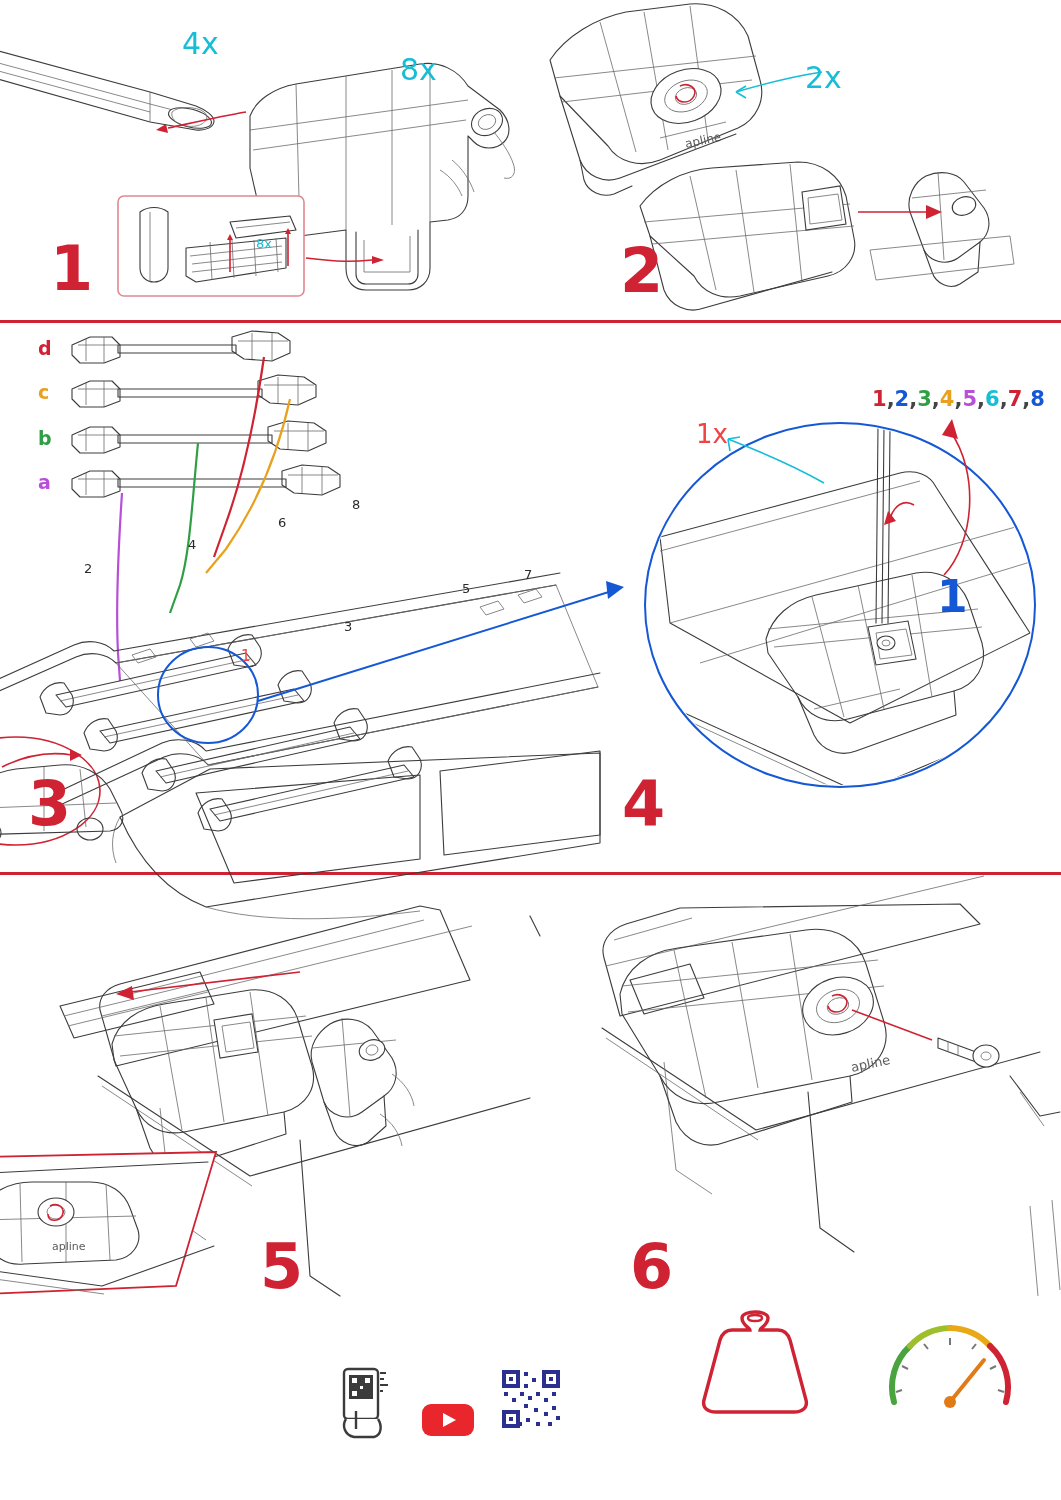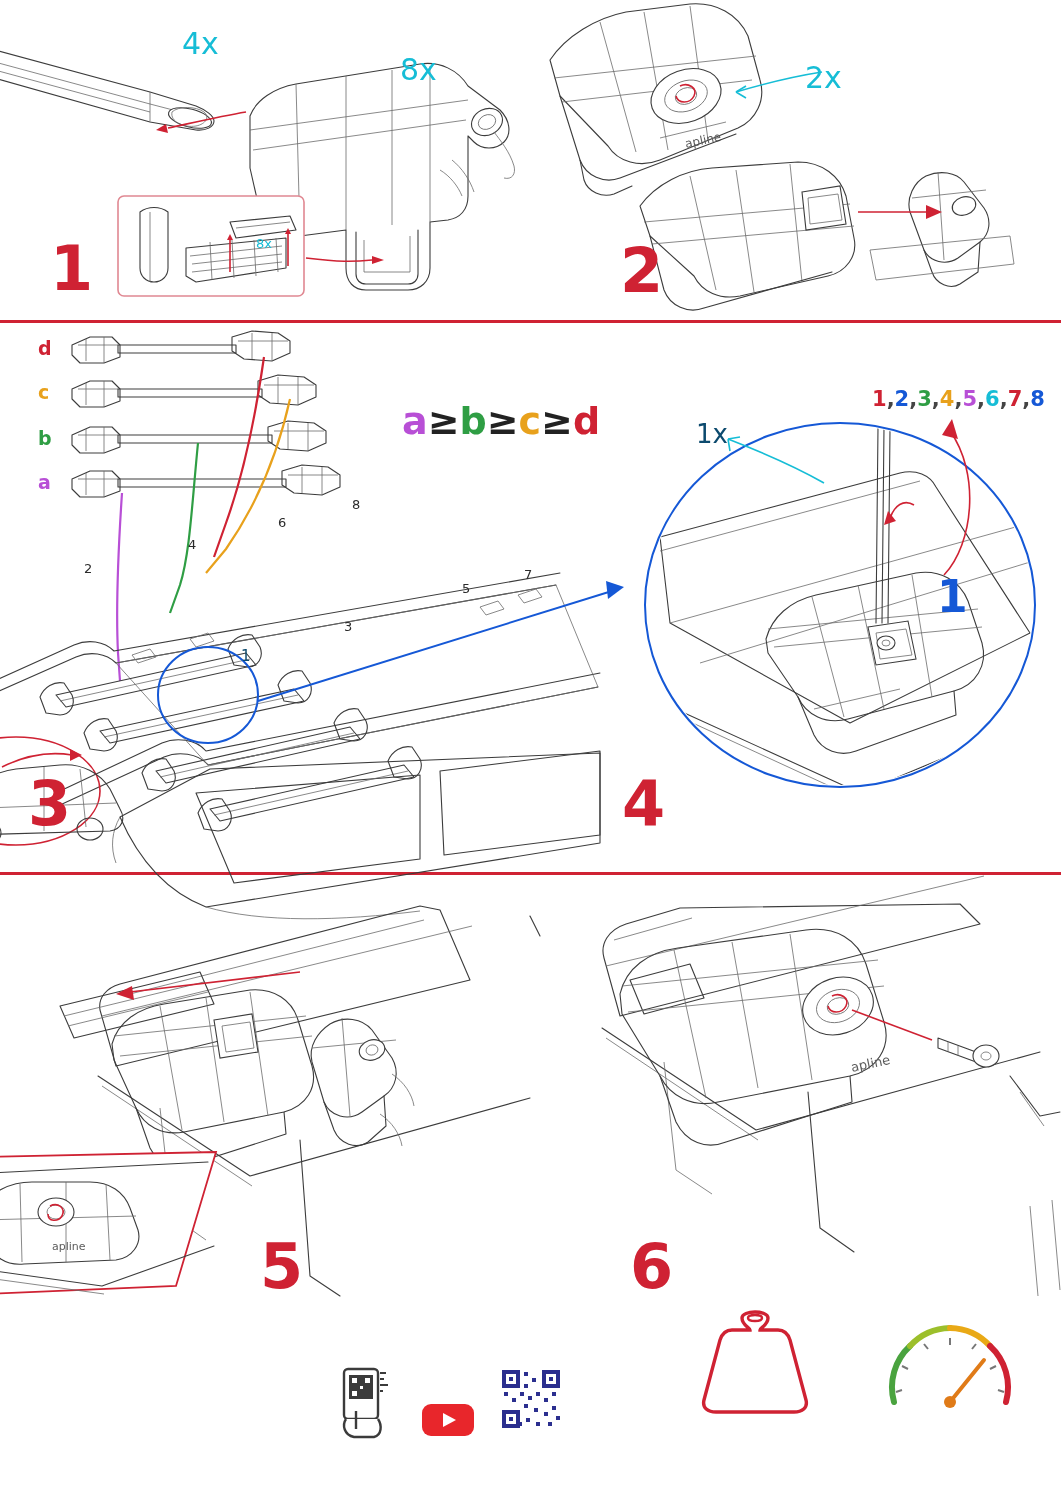--- a/index.html
+++ b/index.html
@@ -104,21 +104,21 @@
   .pos-lbl {
     position: absolute;
     font-family: "DejaVu Sans", sans-serif;
     font-size: 13px;
     color: #2b2b2b;
   }
   .circ-lbl {
     position: absolute;
     font-family: "DejaVu Sans", sans-serif;
     font-size: 15px;
-    color: #0c4a6e;
+    color: #ef4444;
   }
 
   
   .footer { position: absolute; left: 0; top: 1368px; width: 1061px; height: 132px; }
   .qr { position: absolute; }
   .yt { position: absolute; }
 </style>
 </head>
 <body>
 
@@ -346,23 +346,20 @@
           <path class="redfill" d="M130,390 L142,396 L130,402 Z"></path>
         </g>
       </g>
     </svg>
 
     <div class="letter d" style="left:38px;top:14px;">d</div>
     <div class="letter c" style="left:38px;top:58px;">c</div>
     <div class="letter b" style="left:38px;top:104px;">b</div>
     <div class="letter a" style="left:38px;top:148px;">a</div>
 
-    <div class="ineq" style="left:402px;top:76px;">
-      <span class="a">a</span><span class="op">≥</span><span class="b">b</span><span class="op">≥</span><span class="c">c</span><span class="op">≥</span><span class="d">d</span>
-    </div>
 
     <div class="pos-lbl" style="left:84px;top:238px;">2</div>
     <div class="pos-lbl" style="left:188px;top:214px;">4</div>
     <div class="pos-lbl" style="left:278px;top:192px;">6</div>
     <div class="pos-lbl" style="left:352px;top:174px;">8</div>
     <div class="pos-lbl" style="left:344px;top:296px;">3</div>
     <div class="pos-lbl" style="left:462px;top:258px;">5</div>
     <div class="pos-lbl" style="left:524px;top:244px;">7</div>
     <div class="circ-lbl" style="left:241px;top:324px;">1</div>
 

